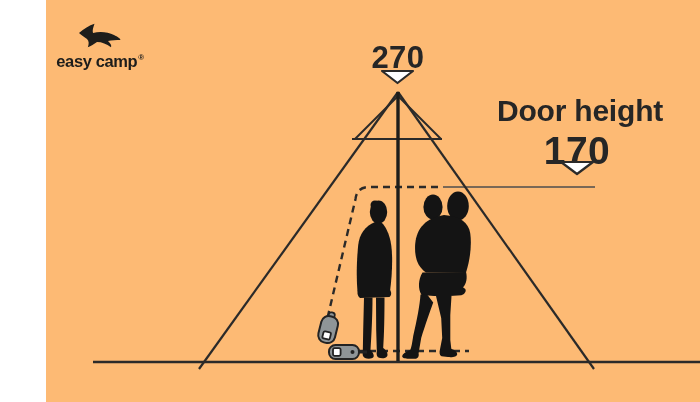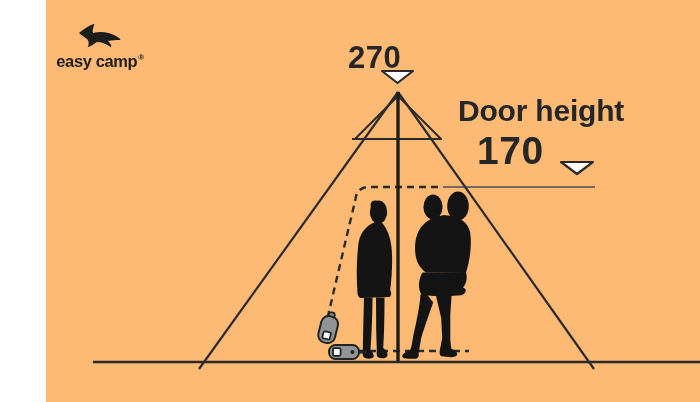--- a/index.html
+++ b/index.html
@@ -1,22 +1,22 @@
 <!DOCTYPE html>
 <html><head>
 <meta charset="utf-8">
 <style>
   html,body{margin:0;padding:0;background:#fff;}
   .stage{
     position:relative;width:700px;height:402px;background:#fdba74;
     font-family:"Liberation Sans",sans-serif;overflow:hidden;margin-left:46px;
   }
-  .label{position:absolute;font-weight:bold;color:#262626;line-height:1;}
+  .label{position:absolute;font-weight:bold;color:#262626;text-align:center;line-height:1;}
   .label-270{left:302px;top:42px;width:100px;font-size:31px;letter-spacing:0.5px;}
-  .label-door{left:412px;top:96px;width:200px;font-size:30px;letter-spacing:-0.2px;}
+  .label-door{left:434px;top:96px;width:200px;font-size:30px;letter-spacing:-0.2px;}
   .label-170{left:431px;top:131px;width:200px;font-size:39px;letter-spacing:0.5px;}
   .logo{position:absolute;left:8px;top:22px;width:92px;text-align:center;}
   .logo svg{display:block;margin:0 auto;}
   .logo-text{font-size:16.5px;font-weight:bold;color:#1d1d1b;letter-spacing:-0.4px;margin-top:2px;white-space:nowrap;}
   .logo-text .reg{font-size:8px;vertical-align:7px;margin-left:1px;font-weight:bold;}
   .diagram{position:absolute;left:0;top:0;}
 </style>
 </head>
 <body>
 

